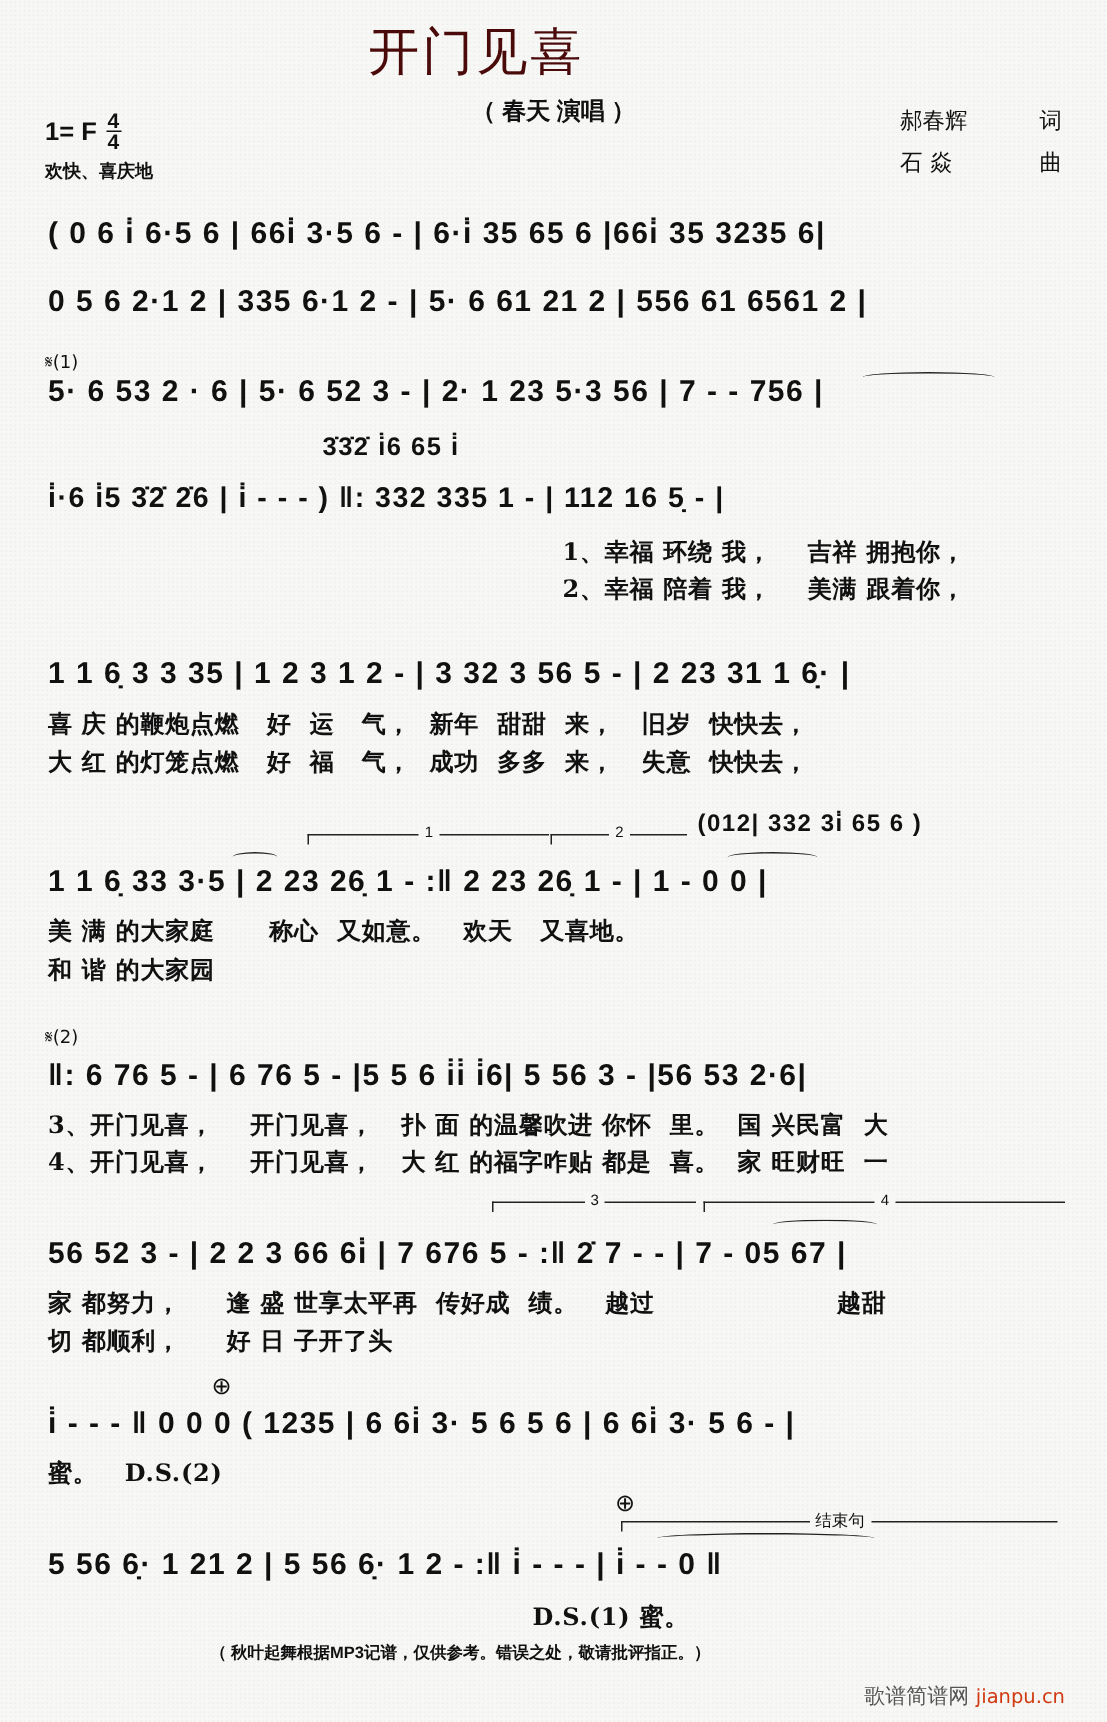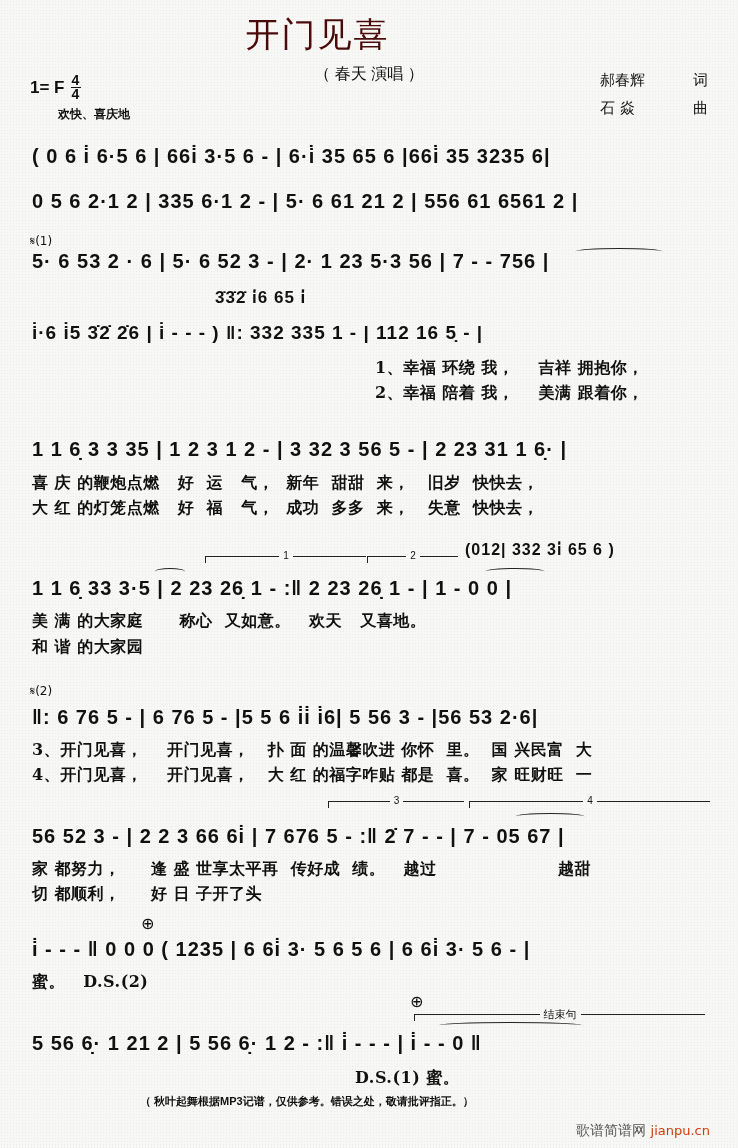--- a/index.html
+++ b/index.html
@@ -7,25 +7,25 @@
     width: 738px; height: 1148px; overflow: hidden;
     background: #f7f7f5;
     background-image: radial-gradient(#ececea 0.6px, transparent 0.6px);
     background-size: 3px 3px;
     position: relative;
     font-family: "Liberation Sans", "DejaVu Sans", sans-serif;
     color: #111;
   }
   .abs { position: absolute; }
   .title { left: 0; width: 635px; top: 12px; text-align: center; font-size: 34px; color: #4a0a0a; letter-spacing: 2px; font-family: "DejaVu Sans", sans-serif; }
-  .subtitle { left: 0; width: 738px; top: 64px; text-align: center; font-size: 16px; font-weight: normal; }
+  .subtitle { left: 0; width: 738px; top: 64px; text-align: center; font-size: 16px; font-weight: bold; }
   .key { left: 30px; top: 74px; font-size: 17px; font-weight: bold; display: flex; align-items: center; gap: 6px; }
   .frac { display: inline-flex; flex-direction: column; align-items: center; font-size: 14px; line-height: 13px; }
   .frac .bar { width: 10px; border-top: 1.5px solid #111; }
-  .tempo { left: 30px; top: 106px; font-size: 12px; font-weight: bold; margin-left: 28px; }
+  .tempo { left: 30px; top: 106px; font-size: 12px; font-weight: bold; }
   .credits { left: 600px; top: 66px; font-size: 15px; font-family: "DejaVu Serif", serif; line-height: 28px; }
   .credits div { display: flex; justify-content: space-between; width: 108px; }
   .sys { left: 32px; width: 680px; font-size: 20px; font-weight: bold; font-family: "Liberation Sans", sans-serif; white-space: nowrap; letter-spacing: 1px; }
   .lyr { font-size: 16px; font-family: "DejaVu Serif", serif; white-space: pre; letter-spacing: 0.5px; font-weight: bold; }
   .mark { font-size: 12px; font-family: "DejaVu Sans", sans-serif; }
   .bracket { border-top: 1px solid #222; border-left: 1px solid #222; height: 6px; font-size: 10px; text-align: center; line-height: 0; }
   .bracket span { background: #f7f7f5; padding: 0 4px; position: relative; top: -1px; }
   .note { font-size: 11px; font-weight: bold; }
   .watermark { right: 28px; top: 1122px; font-size: 14px; color: #555; font-family: "DejaVu Serif", serif; }
   .watermark b { color: #d03a10; font-weight: normal; font-family: "DejaVu Sans", sans-serif; font-size: 13px; }

